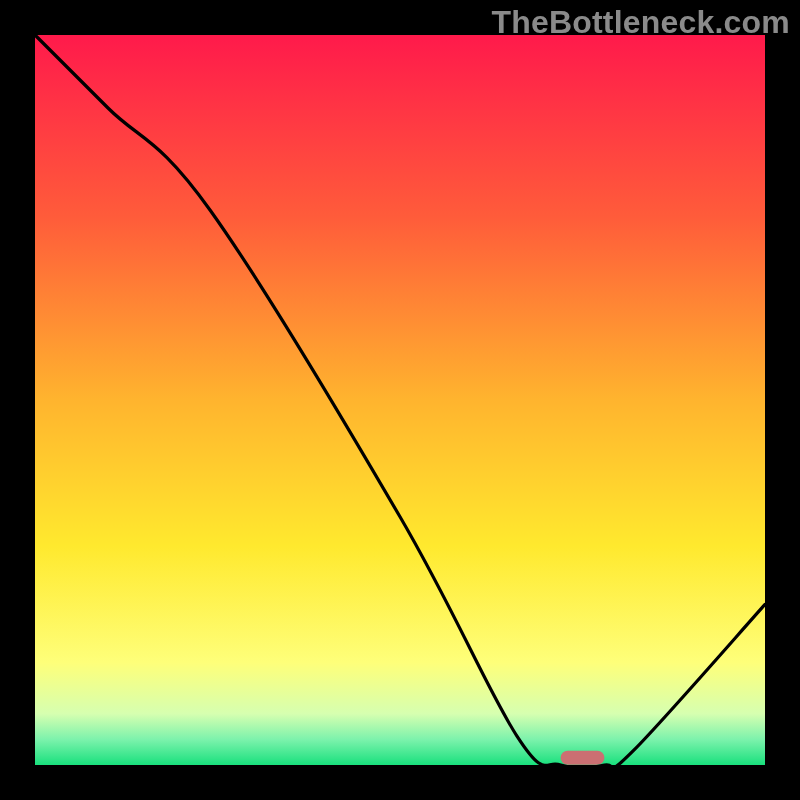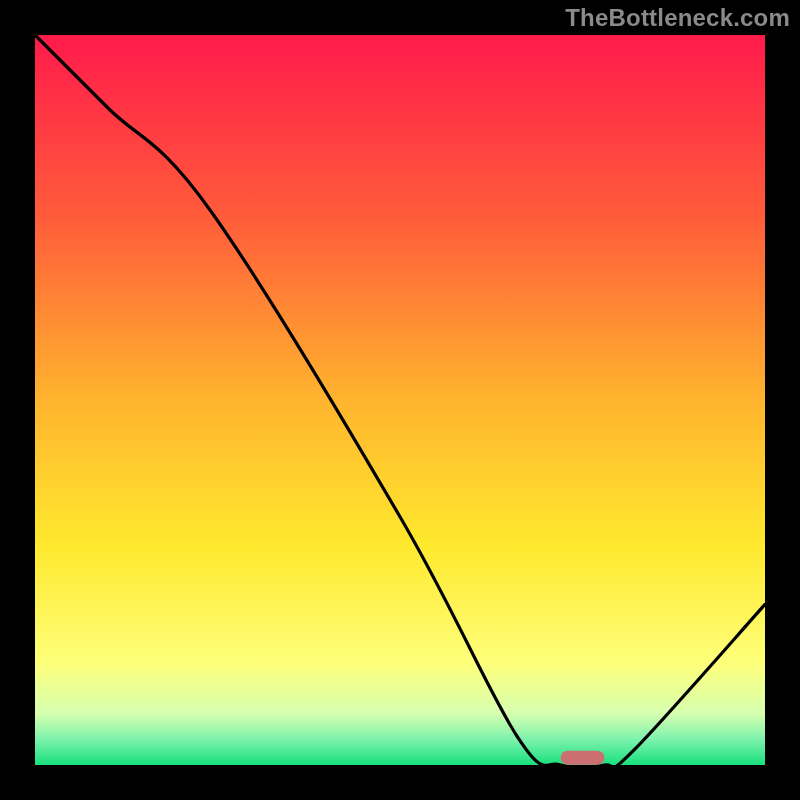--- a/index.html
+++ b/index.html
@@ -13,21 +13,21 @@
   .stage {
     position: relative;
     width: 800px;
     height: 800px;
   }
   .watermark {
     position: absolute;
     top: 4px;
     right: 10px;
     font-family: Arial, Helvetica, sans-serif;
-    font-size: 24px;
+    font-size: 32px;
     font-weight: 600;
     color: #8a8a8a;
     letter-spacing: 0.2px;
     user-select: none;
   }
   svg { display: block; }
 </style>
 </head>
 <body>
 

